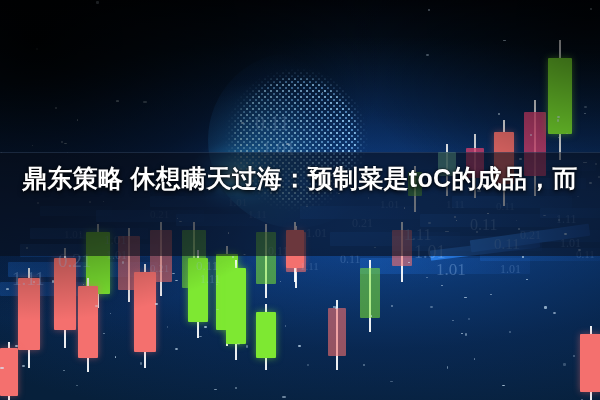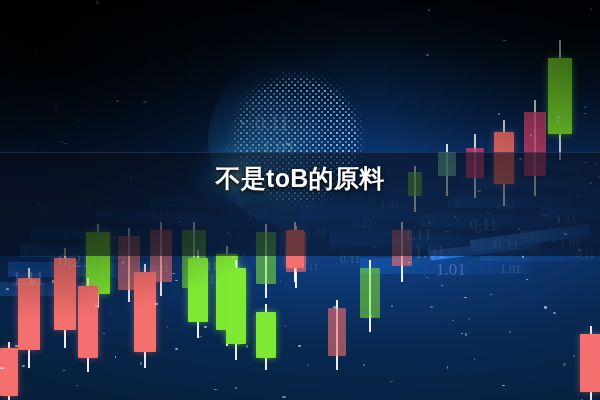--- a/index.html
+++ b/index.html
@@ -454,16 +454,16 @@
       <div class="spk" style="left: 110.2px; top: 313.2px; width: 1.1px; height: 1.2px; opacity: 0.52; border-radius: 1px;"></div>
       <div class="spk" style="left: 576.8px; top: 196.3px; width: 2.4px; height: 1.2px; opacity: 0.28; border-radius: 50%;"></div>
     </div>
 
   <div class="layer bg-vignette"></div>
 
   <div class="band"></div>
   <div class="band-top-edge"></div>
 
   <div class="caption">
-    <span class="l2">不是toB的原料</span>
+    <span class="l1">鼎东策略 休想瞒天过海：预制菜是toC的成品，而</span>
   </div>
 
 </div>
 
 </body></html>

